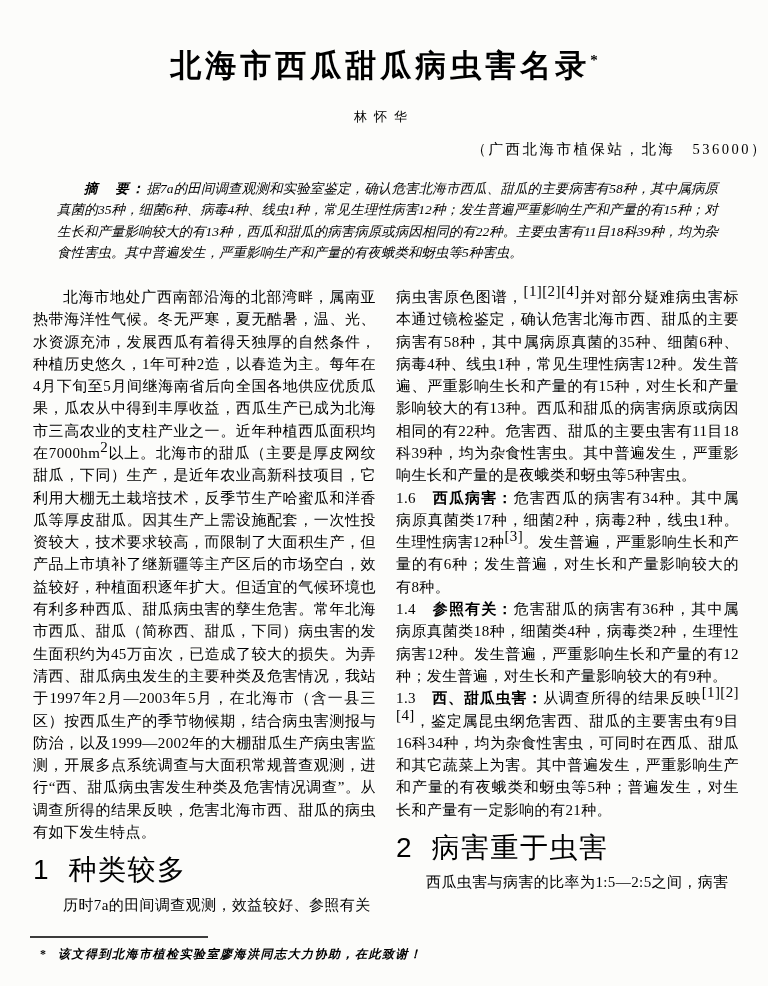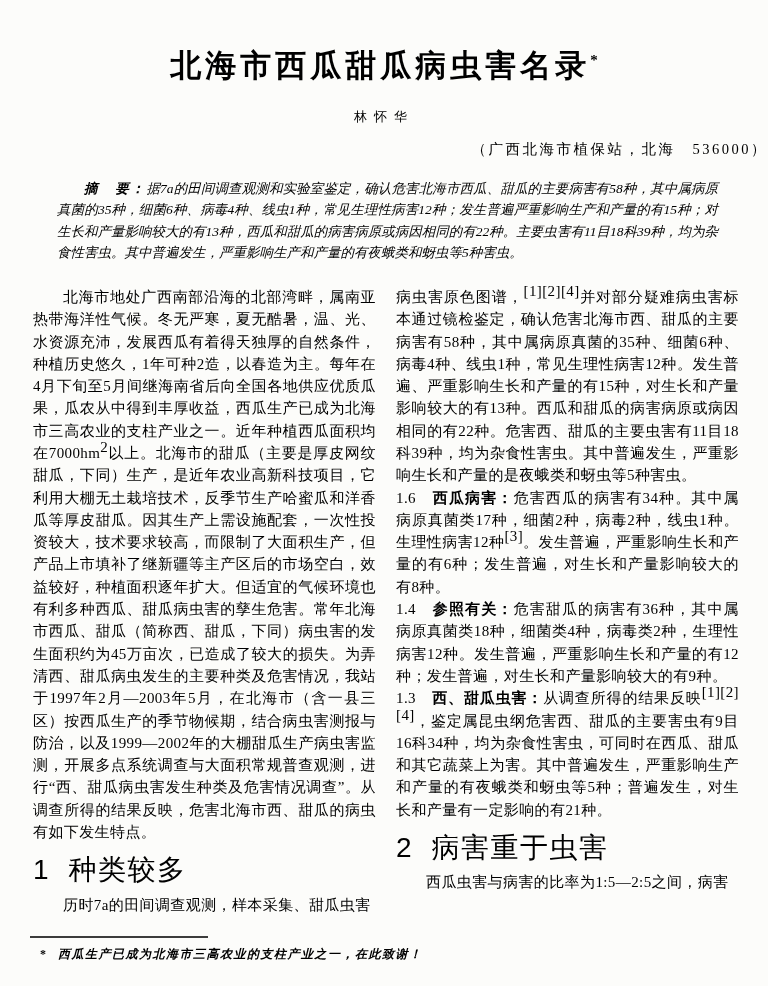--- a/index.html
+++ b/index.html
@@ -100,31 +100,31 @@
 
   <div class="abstract">
     <p><span class="abstract-label">摘　要：</span><span>据7a的田间调查观测和实验室鉴定，确认危害北海市西瓜、甜瓜的主要病害有58种，其中属病原真菌的35种，细菌6种、病毒4种、线虫1种，常见生理性病害12种；发生普遍严重影响生产和产量的有15种；对生长和产量影响较大的有13种，西瓜和甜瓜的病害病原或病因相同的有22种。主要虫害有11目18科39种，均为杂食性害虫。其中普遍发生，严重影响生产和产量的有夜蛾类和蚜虫等5种害虫。</span></p>
   </div>
 
   <div class="columns">
 
     <div class="col">
       <p class="indent rich"><span>北海市地处广西南部沿海的北部湾畔，属南亚热带海洋性气候。冬无严寒，夏无酷暑，温、光、水资源充沛，发展西瓜有着得天独厚的自然条件，种植历史悠久，1年可种2造，以春造为主。每年在4月下旬至5月间继海南省后向全国各地供应优质瓜果，瓜农从中得到丰厚收益，西瓜生产已成为北海市三高农业的支柱产业之一。近年种植西瓜面积均在7000hm</span><sup>2</sup><span>以上。北海市的甜瓜（主要是厚皮网纹甜瓜，下同）生产，是近年农业高新科技项目，它利用大棚无土栽培技术，反季节生产哈蜜瓜和洋香瓜等厚皮甜瓜。因其生产上需设施配套，一次性投资较大，技术要求较高，而限制了大面积生产，但产品上市填补了继新疆等主产区后的市场空白，效益较好，种植面积逐年扩大。但适宜的气候环境也有利多种西瓜、甜瓜病虫害的孳生危害。常年北海市西瓜、甜瓜（简称西、甜瓜，下同）病虫害的发生面积约为45万亩次，已造成了较大的损失。为弄清西、甜瓜病虫发生的主要种类及危害情况，我站于1997年2月—2003年5月，在北海市（含一县三区）按西瓜生产的季节物候期，结合病虫害测报与防治，以及1999—2002年的大棚甜瓜生产病虫害监测，开展多点系统调查与大面积常规普查观测，进行“西、甜瓜病虫害发生种类及危害情况调查”。从调查所得的结果反映，危害北海市西、甜瓜的病虫有如下发生特点。</span></p>
       <h2 class="h2"><span class="num">1</span><span>种类较多</span></h2>
-      <p class="indent">历时7a的田间调查观测，样本采集、甜瓜虫害</p>
+      <p class="indent">历时7a的田间调查观测，效益较好、参照有关</p>
     </div>
 
     <div class="col">
       <p class="rich"><span>病虫害原色图谱，</span><sup>[1][2][4]</sup><span>并对部分疑难病虫害标本通过镜检鉴定，确认危害北海市西、甜瓜的主要病害有58种，其中属病原真菌的35种、细菌6种、病毒4种、线虫1种，常见生理性病害12种。发生普遍、严重影响生长和产量的有15种，对生长和产量影响较大的有13种。西瓜和甜瓜的病害病原或病因相同的有22种。危害西、甜瓜的主要虫害有11目18科39种，均为杂食性害虫。其中普遍发生，严重影响生长和产量的是夜蛾类和蚜虫等5种害虫。</span></p>
       <p class="rich"><span>1.6　</span><b>西瓜病害：</b><span>危害西瓜的病害有34种。其中属病原真菌类17种，细菌2种，病毒2种，线虫1种。生理性病害12种</span><sup>[3]</sup><span>。发生普遍，严重影响生长和产量的有6种；发生普遍，对生长和产量影响较大的有8种。</span></p>
       <p class="rich"><span>1.4　</span><b>参照有关：</b><span>危害甜瓜的病害有36种，其中属病原真菌类18种，细菌类4种，病毒类2种，生理性病害12种。发生普遍，严重影响生长和产量的有12种；发生普遍，对生长和产量影响较大的有9种。</span></p>
       <p class="rich"><span>1.3　</span><b>西、甜瓜虫害：</b><span>从调查所得的结果反映</span><sup>[1][2][4]</sup><span>，鉴定属昆虫纲危害西、甜瓜的主要害虫有9目16科34种，均为杂食性害虫，可同时在西瓜、甜瓜和其它蔬菜上为害。其中普遍发生，严重影响生产和产量的有夜蛾类和蚜虫等5种；普遍发生，对生长和产量有一定影响的有21种。</span></p>
       <h2 class="h2"><span class="num">2</span><span>病害重于虫害</span></h2>
       <p class="indent">西瓜虫害与病害的比率为1:5—2:5之间，病害</p>
     </div>
 
   </div>
 
   <div class="footer-rule"></div>
 
-  <p class="footnote"><span class="marker">*</span><span>西瓜生产已成为北海市三高农业的支柱产业之一，在此致谢！</span></p>
+  <p class="footnote"><span class="marker">*</span><span>该文得到北海市植检实验室廖海洪同志大力协助，在此致谢！</span></p>
 
 </div>
 
 </body></html>

